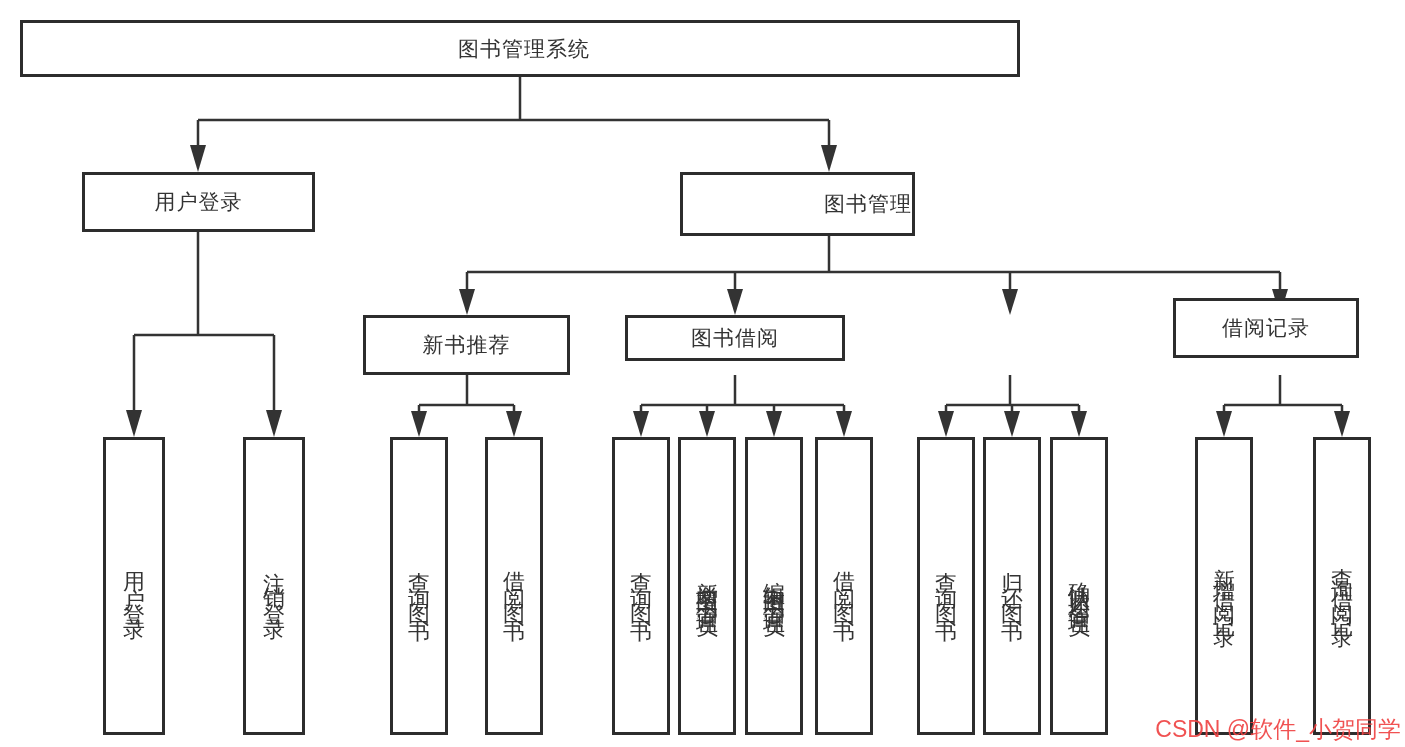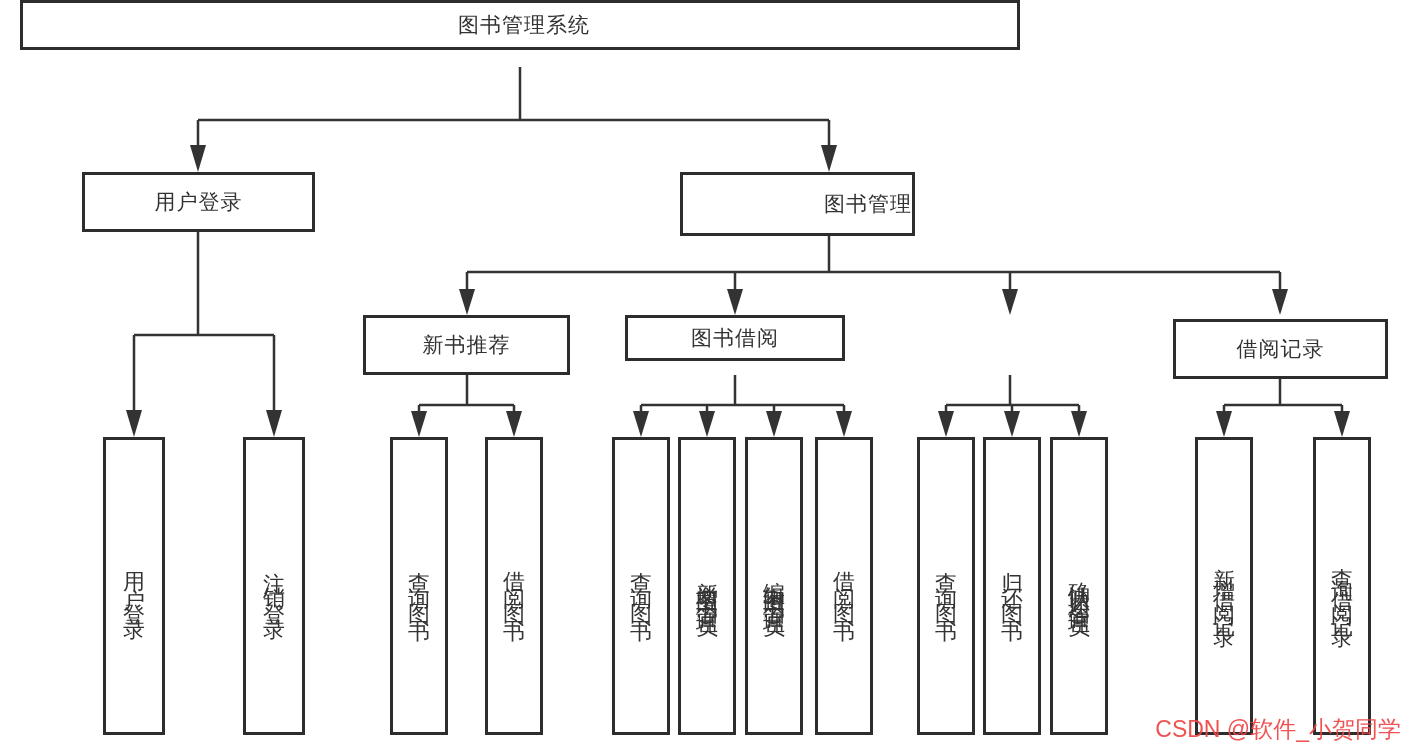--- a/index.html
+++ b/index.html
@@ -87,38 +87,38 @@
       <polygon points="766,411 782,411 774,437"></polygon>
       <polygon points="836,411 852,411 844,437"></polygon>
       <polygon points="938,411 954,411 946,437"></polygon>
       <polygon points="1004,411 1020,411 1012,437"></polygon>
       <polygon points="1071,411 1087,411 1079,437"></polygon>
       <polygon points="1216,411 1232,411 1224,437"></polygon>
       <polygon points="1334,411 1350,411 1342,437"></polygon>
     </g>
   </svg>
 
-  <div class="node h-node" style="left:20px; top:0; width:1000px; height:50px;padding-left:8px;">
+  <div class="node h-node" style="left:20px; top:20px; width:1000px; height:57px;padding-left:8px;">
     <span>图书管理系统</span>
   </div>
 
   <div class="node h-node" style="left:82px; top:172px; width:233px; height:60px;">
     <span>用户登录</span>
   </div>
   <div class="node h-node" style="left:680px; top:172px; width:235px; height:64px;justify-content:flex-end;">
     <span>图书管理</span>
   </div>
 
   <div class="node h-node" style="left:363px; top:315px; width:207px; height:60px;">
     <span>新书推荐</span>
   </div>
   <div class="node h-node" style="left:625px; top:315px; width:220px; height:46px;">
     <span>图书借阅</span>
   </div>
-  <div class="node h-node" style="left:1173px; top:319px; width:215px; height:60px;text-align:center;">
+  <div class="node h-node" style="left:1173px; top:298px; width:186px; height:60px;text-align:center;">
     <span>借阅记录</span>
   </div>
 
   <div class="node v-node" style="left:103px; top:437px; width:62px; height:298px;">
     <span class="v-label">用户登录</span>
   </div>
   <div class="node v-node" style="left:243px; top:437px; width:62px; height:298px;">
     <span class="v-label">注销登录</span>
   </div>
 

